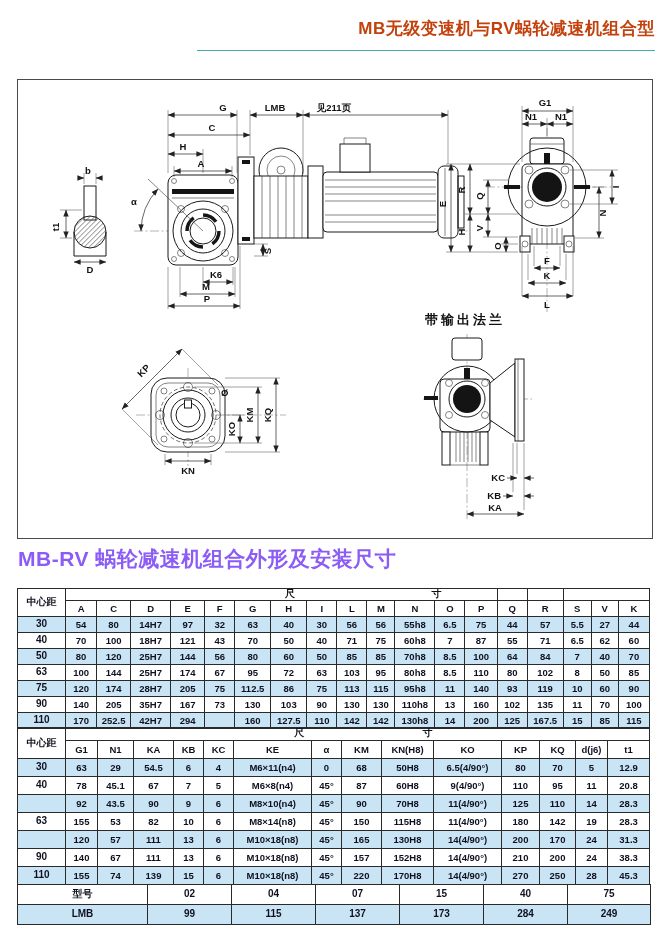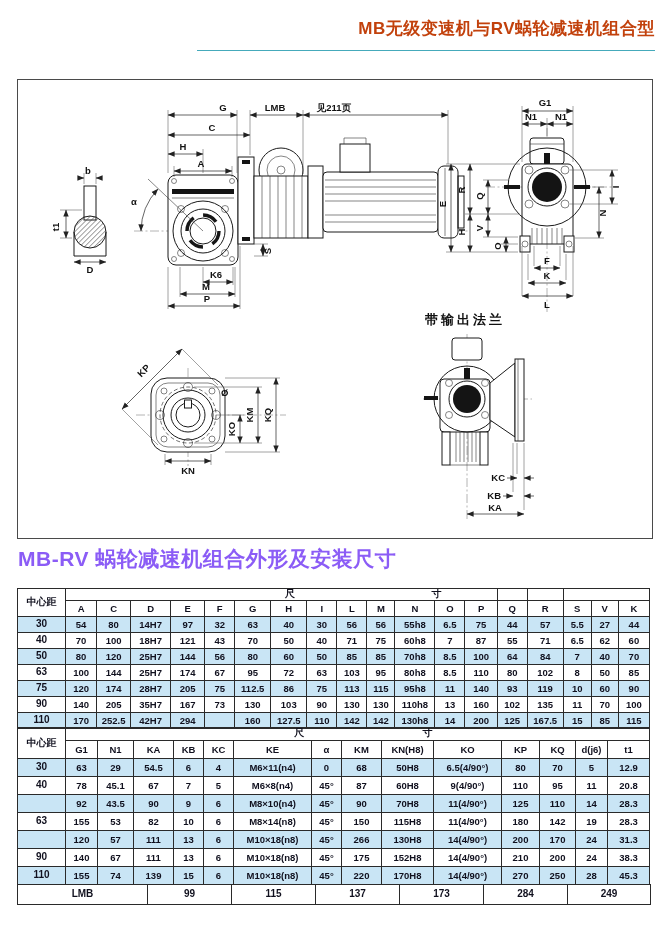--- a/index.html
+++ b/index.html
@@ -679,38 +679,38 @@
       </tr>
       <tr>
         <td class="rowhead"></td>
         <td>120</td>
         <td>57</td>
         <td>111</td>
         <td>13</td>
         <td>6</td>
         <td>M10×18(n8)</td>
         <td>45°</td>
-        <td>266</td>
+        <td>165</td>
         <td>130H8</td>
         <td>14(4/90°)</td>
         <td>200</td>
         <td>170</td>
         <td>24</td>
         <td>31.3</td>
       </tr>
       <tr>
         <td class="rowhead">90</td>
         <td>140</td>
         <td>67</td>
         <td>111</td>
         <td>13</td>
         <td>6</td>
         <td>M10×18(n8)</td>
         <td>45°</td>
-        <td>175</td>
+        <td>157</td>
         <td>152H8</td>
         <td>14(4/90°)</td>
         <td>210</td>
         <td>200</td>
         <td>24</td>
         <td>38.3</td>
       </tr>
       <tr>
         <td class="rowhead">110</td>
         <td>155</td>
@@ -736,20 +736,29 @@
     <col style="width:130px">
       <col style="width:84px">
       <col style="width:84px">
       <col style="width:84px">
     <col style="width:84px">
       <col style="width:84px">
       <col style="width:83px">
   </colgroup>
   <tbody>
       <tr>
+        <td class="rowhead">型号</td>
+        <td>02</td>
+        <td>04</td>
+        <td>07</td>
+        <td>15</td>
+        <td>40</td>
+        <td>75</td>
+      </tr>
+      <tr>
         <td class="rowhead">LMB</td>
         <td>99</td>
         <td>115</td>
         <td>137</td>
         <td>173</td>
         <td>284</td>
         <td>249</td>
       </tr>
     </tbody>
 </table>

